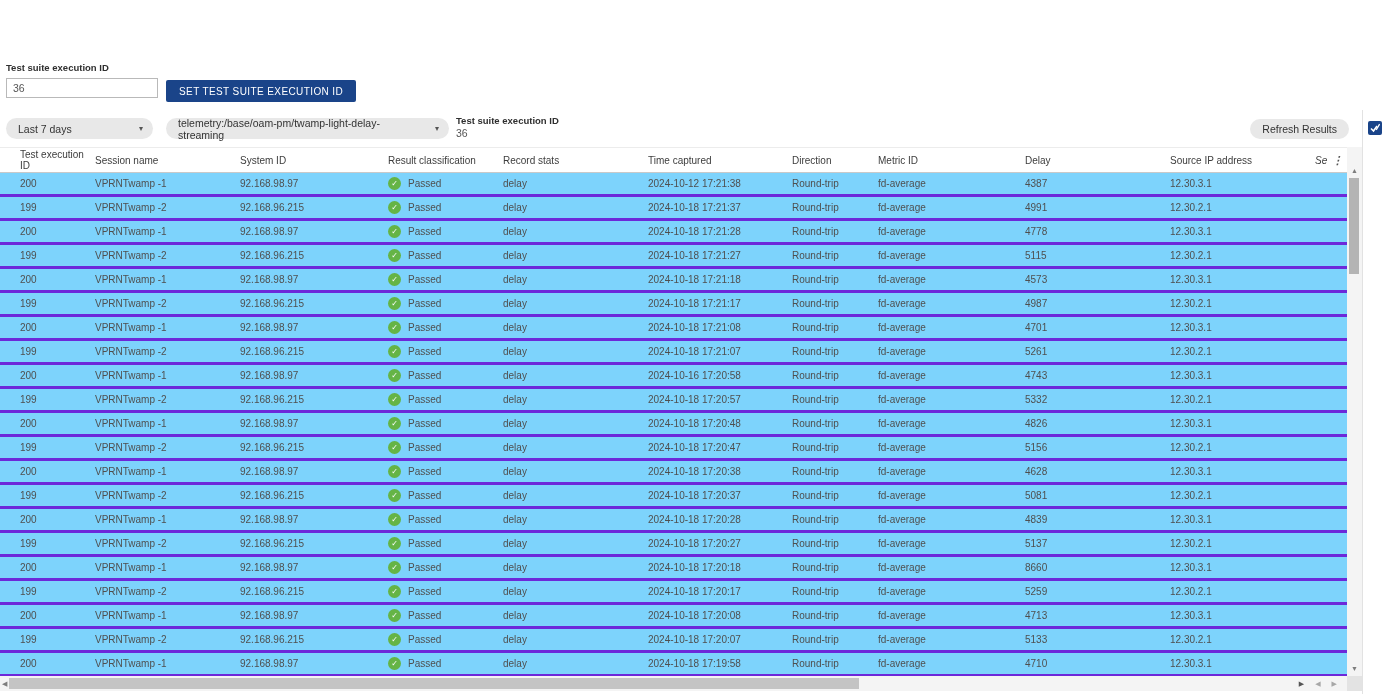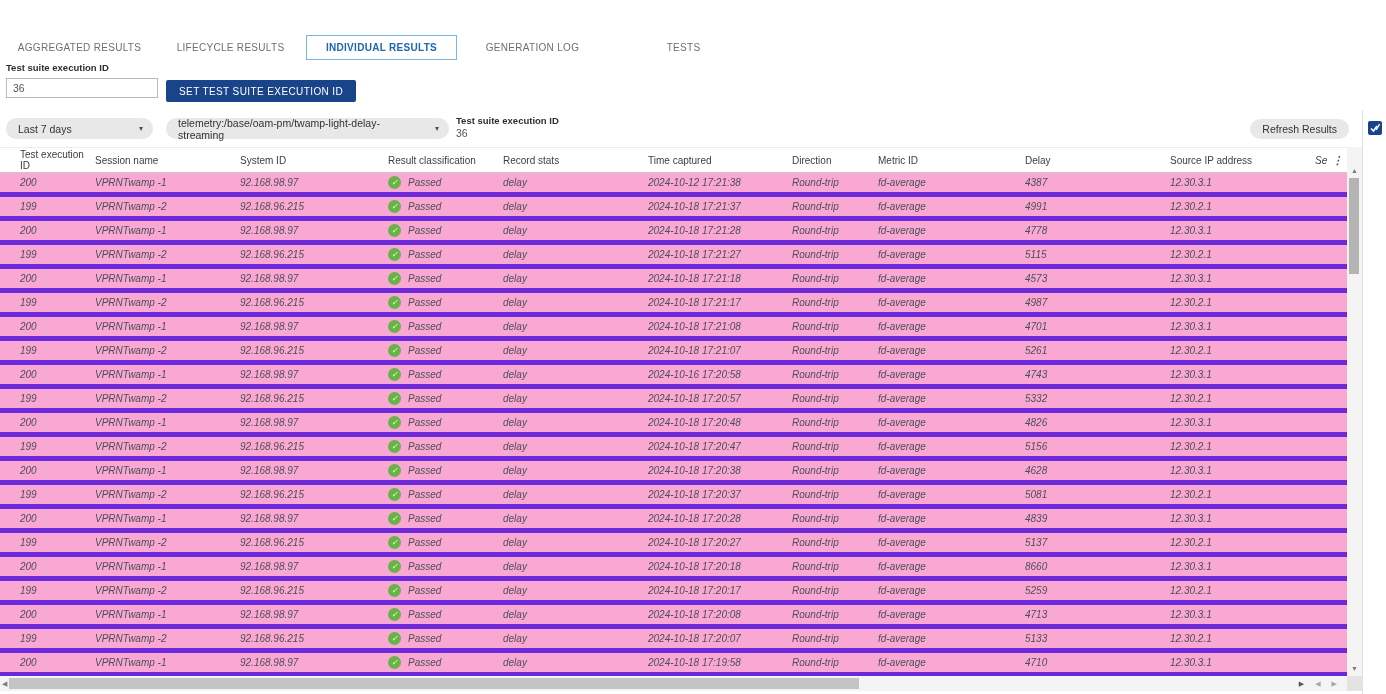--- a/index.html
+++ b/index.html
@@ -59,22 +59,22 @@
     grid-template-columns:95px 145px 148px 115px 145px 144px 86px 147px 145px 145px 32px; }
   .thead { position:absolute; top:147px; left:0; width:1347px; height:26px;
     border-top:1px solid #ececec; border-bottom:1px solid #c9c9c9; align-items:center; }
   .th { font-size:10px; color:#3d3d3d; line-height:11px; overflow:hidden;
     white-space:normal; cursor:pointer; }
   .th:first-child { padding-left:20px; }
   .th-se { display:flex; align-items:flex-start; justify-content:space-between; padding-right:4px;font-style:italic; }
   .col-menu-icon { font-size:11px; font-weight:bold; color:#555; cursor:pointer; }
 
   .tbody { position:absolute; top:173px; left:0; width:1347px; height:503px; overflow:hidden; }
-  .trow { height:24px; border-bottom:5px solid #6d28d9; align-items:center;
-    font-size:10px; color:#4f4f4f; cursor:pointer; background:#f9a8d4;font-style:italic; }
+  .trow { height:24px; border-bottom:3px solid #6d28d9; align-items:center;
+    font-size:10px; color:#4f4f4f; cursor:pointer; background:#7dd3fc; }
   .trow > div { white-space:nowrap; overflow:hidden; }
   .trow > div:first-child { padding-left:20px; }
   .result-cell { display:flex; align-items:center; }
   .pass-badge { width:13px; height:13px; border-radius:50%;
     background:var(--pass-green,#65b445); color:#fff; font-size:8px; line-height:13px;
     text-align:center; margin-right:7px; flex:0 0 13px; }
 
   
   .vscroll { position:absolute; left:1347px; top:147px; width:15px; height:529px;
     background:#f4f4f4; }
@@ -95,27 +95,20 @@
   .hs-solid { color:#555; } .hs-light { color:#a7a7a7; }
   .scroll-corner { position:absolute; left:1347px; top:676px; width:15px; height:15px;
     background:#e3e3e3; }
 </style>
 </head>
 <body>
 
 <div class="stage">
 
 
-  <div class="tabbar" id="tabbar">
-      <div class="tab">AGGREGATED RESULTS</div>
-      <div class="tab">LIFECYCLE RESULTS</div>
-      <div class="tab active">INDIVIDUAL RESULTS</div>
-      <div class="tab">GENERATION LOG</div>
-      <div class="tab">TESTS</div>
-    </div>
 
   <div class="exec-form">
     <div class="exec-label">Test suite execution ID</div>
     <input class="exec-input" value="36" style="">
   </div>
   <button class="exec-btn">SET TEST SUITE EXECUTION ID</button>
 
   <div class="filterbar">
     <div class="pill time-range">
       <span>Last 7 days</span>

